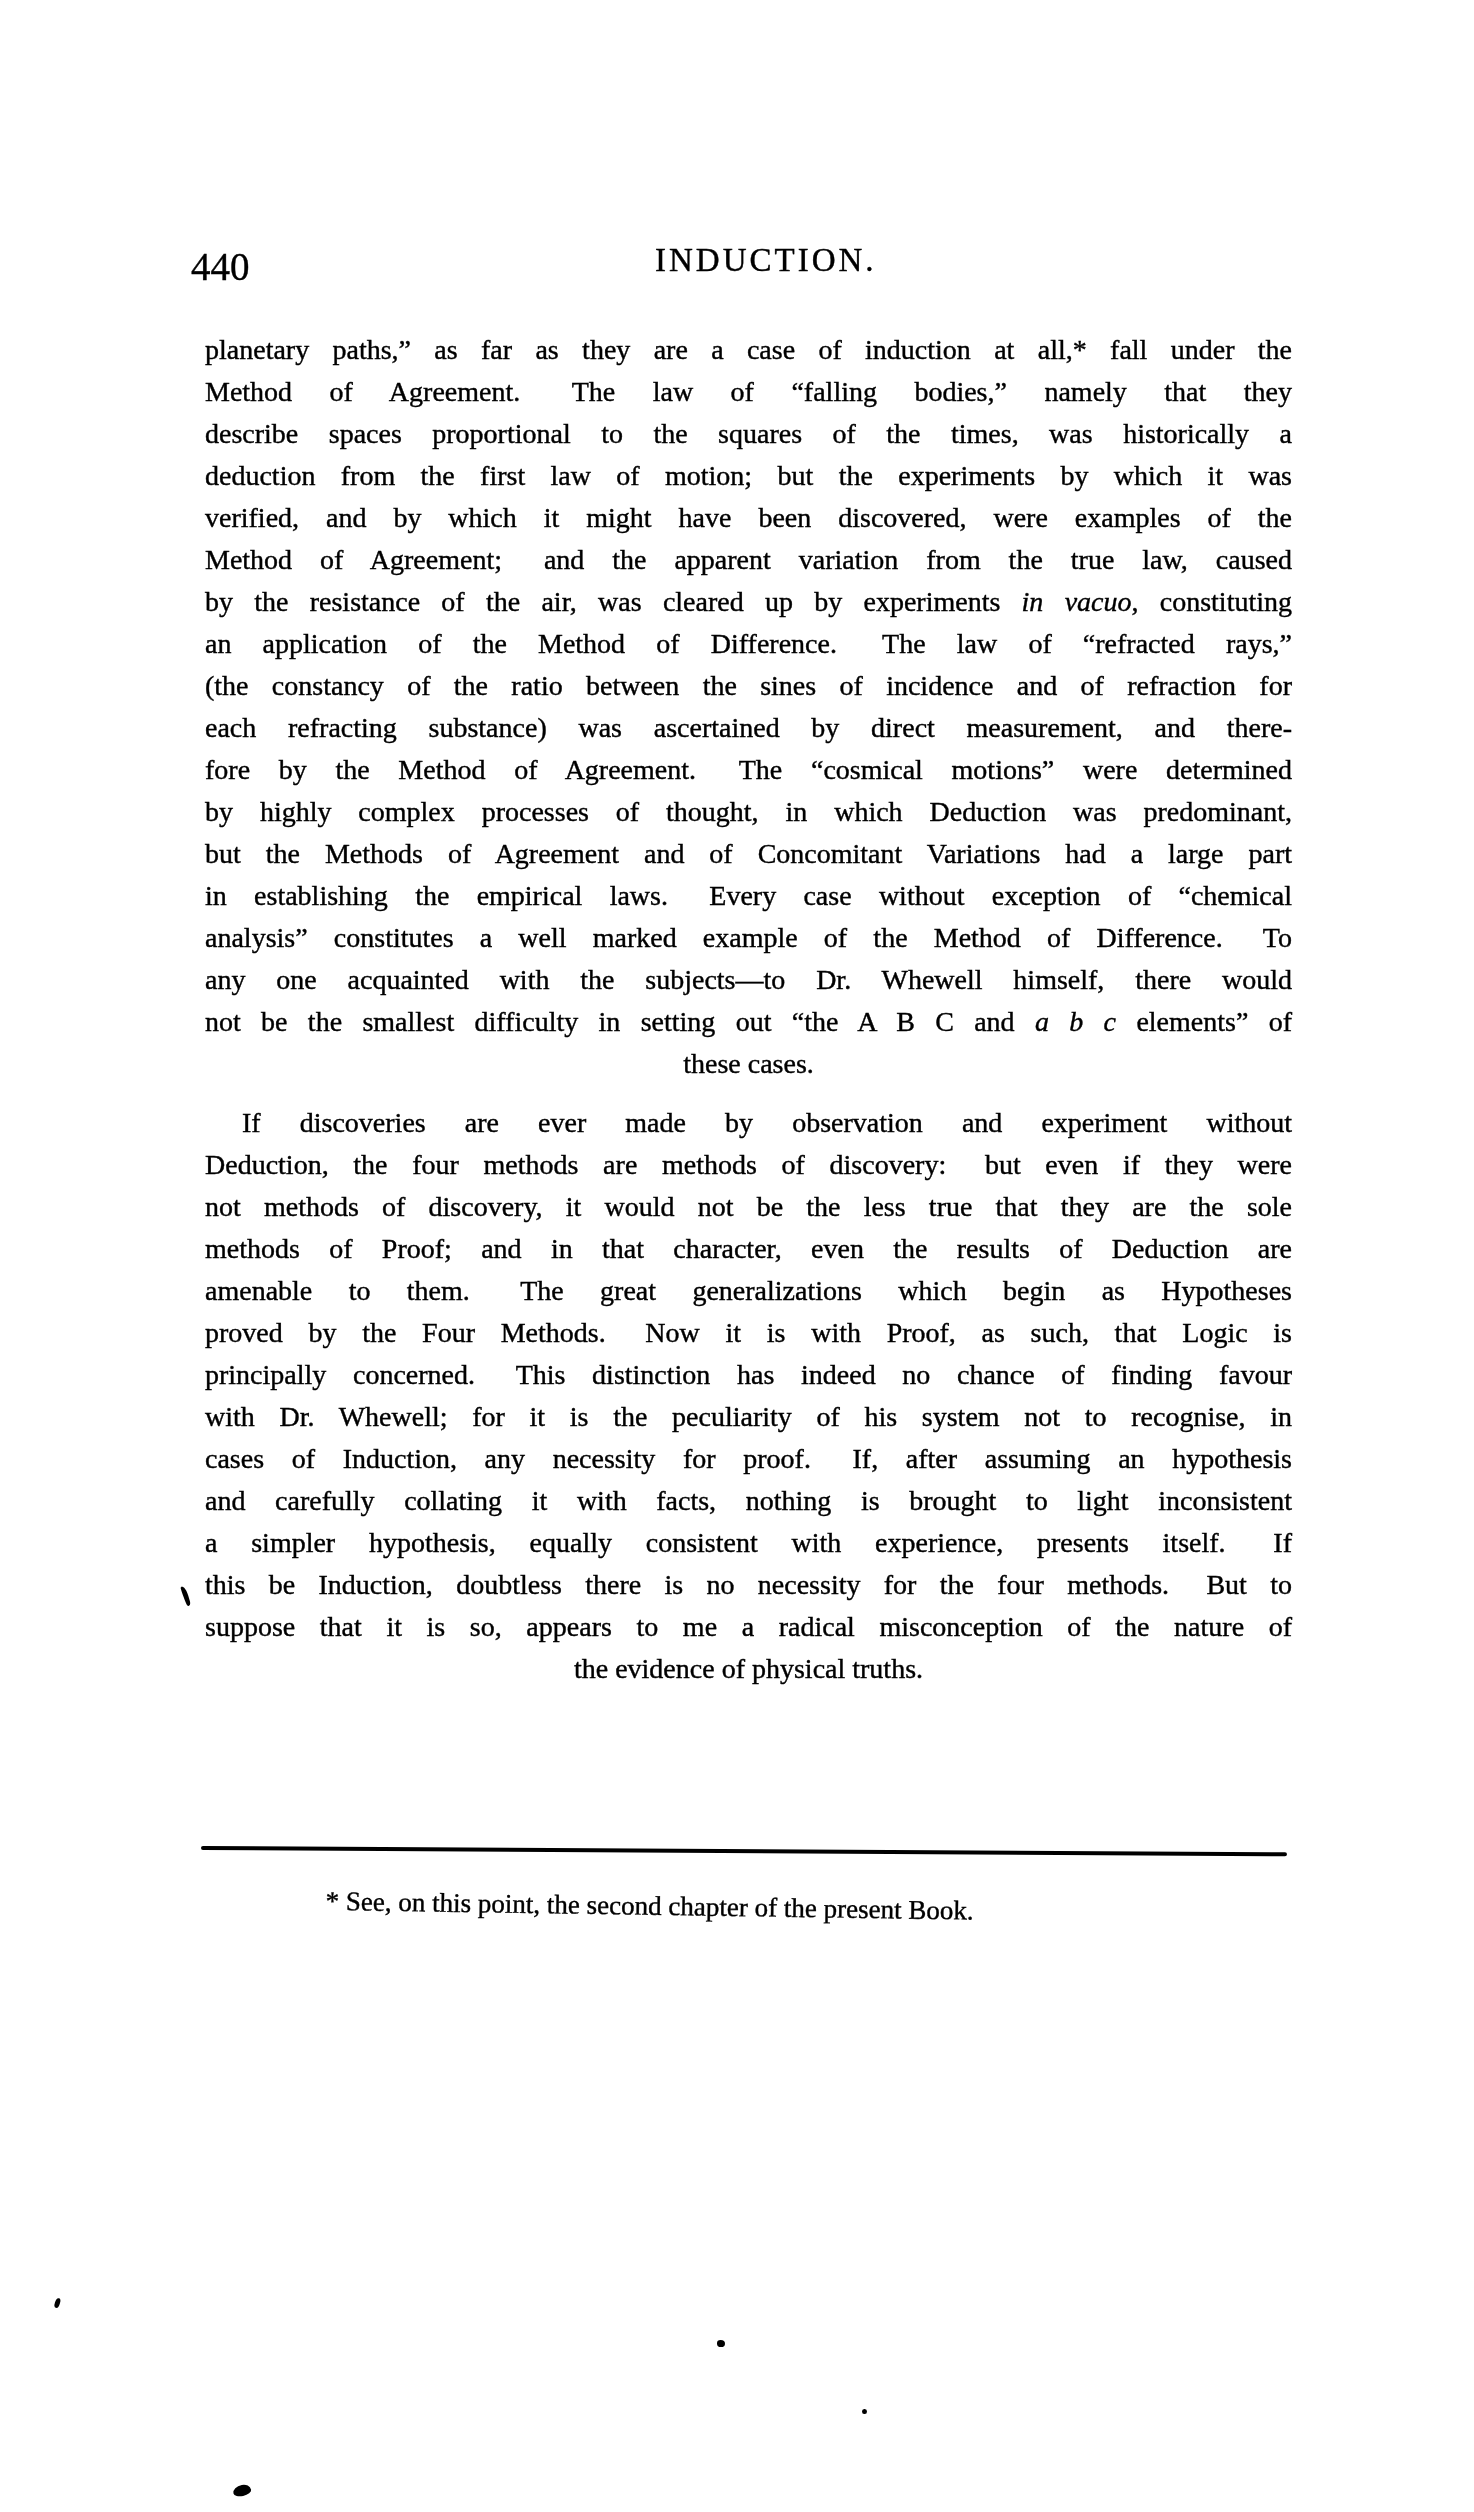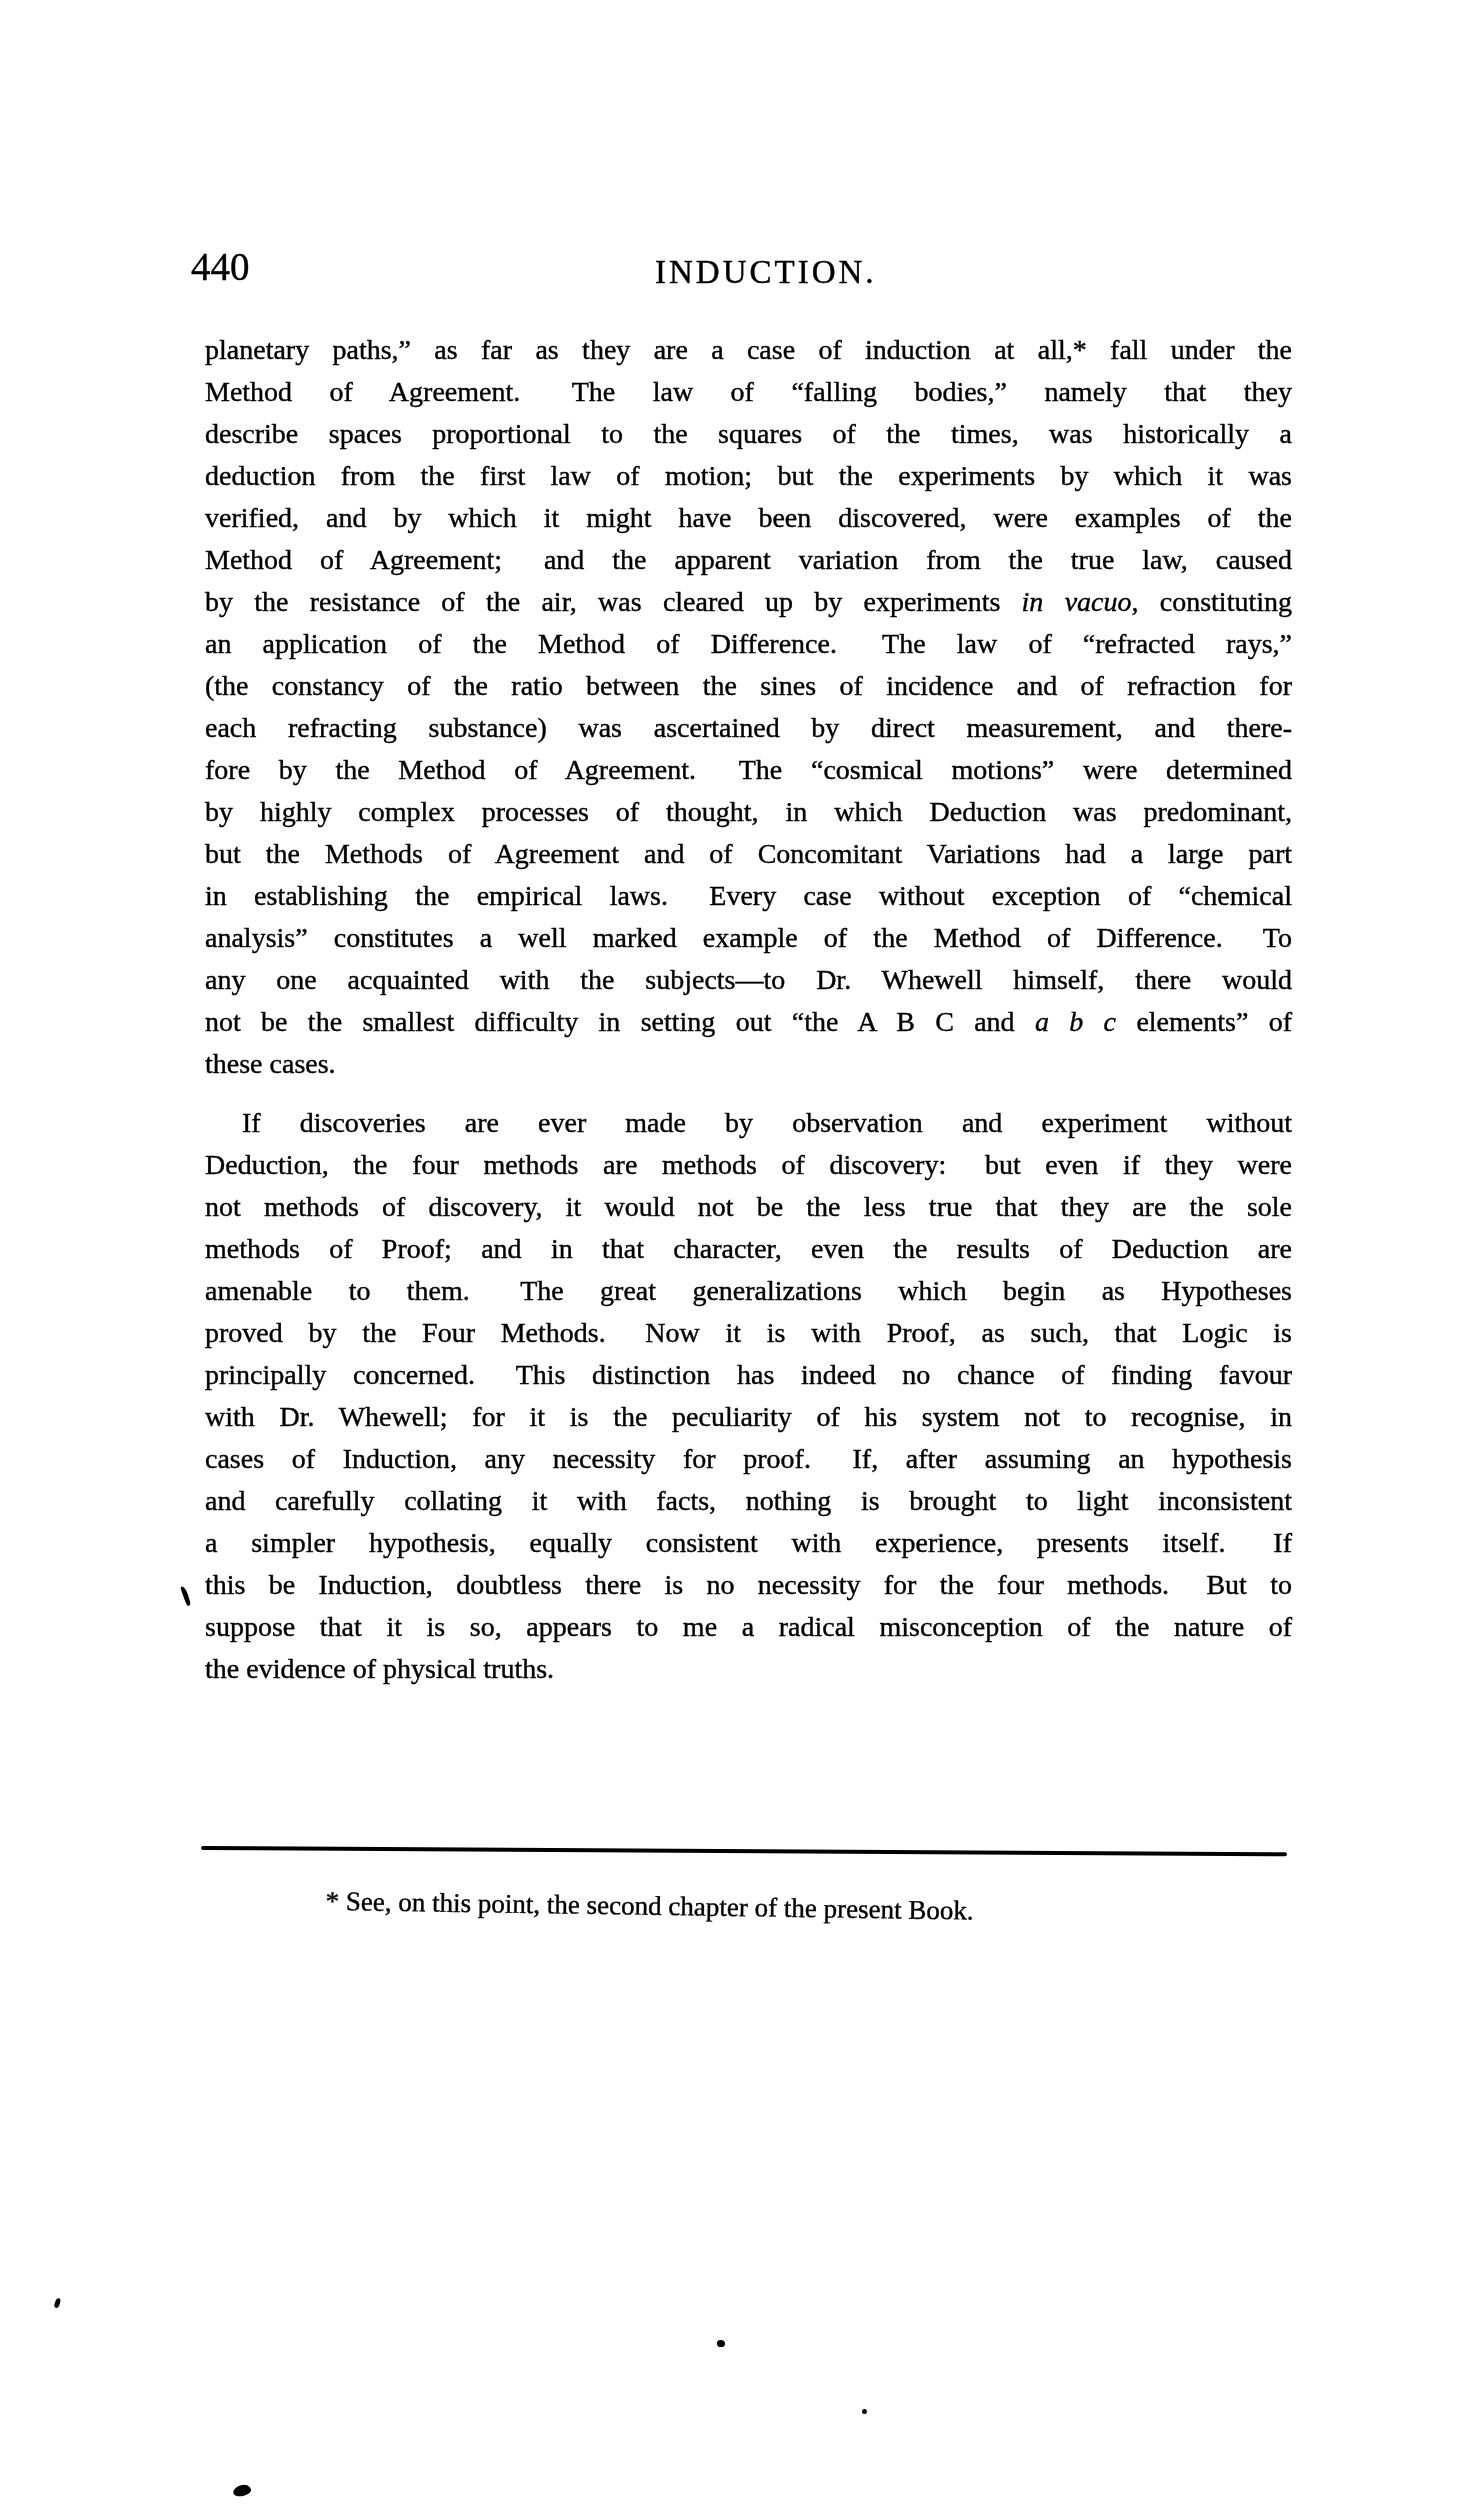--- a/index.html
+++ b/index.html
@@ -14,31 +14,31 @@
     -webkit-text-stroke: 0.4px #000;
     overflow: hidden;
   }
   
   .running-header { position: absolute; top: 0; left: 0; width: 100%; height: 310px; }
   .page-number {
     position: absolute; left: 191px; top: 247px;
     font-size: 39px; line-height: 39px;
   }
   .running-title {
-    position: absolute; left: 655px; top: 256px;
+    position: absolute; left: 655px; top: 244px;
     font-size: 33px; line-height: 33px; letter-spacing: 3px;
   }
   
   .body-text {
     position: absolute; left: 205px; top: 329px; width: 1087px;
     font-size: 28px; line-height: 42px;
     text-align: justify;
   }
   .line { text-align: justify; text-align-last: justify; height: 42px; }
-  .line.last { text-align: left; text-align-last: auto; }
+  .line.last { text-align: center; text-align-last: auto; }
   .line.para-start { margin-top: 17px; text-indent: 37px; }
   .line i { font-style: italic; margin-top: 20px; }
   
   .margin-mark { position: absolute; left: 180px; top: 1585px; width: 13px; height: 29px; }
   .margin-mark svg { width: 100%; height: 100%; display: block; }
   
   .footnote-rule {
     position: absolute; left: 201px; top: 1846px; width: 1086px; height: 4.2px;
     background: #000; border-radius: 2.4px;
     transform: rotate(0.33deg); transform-origin: left center;

